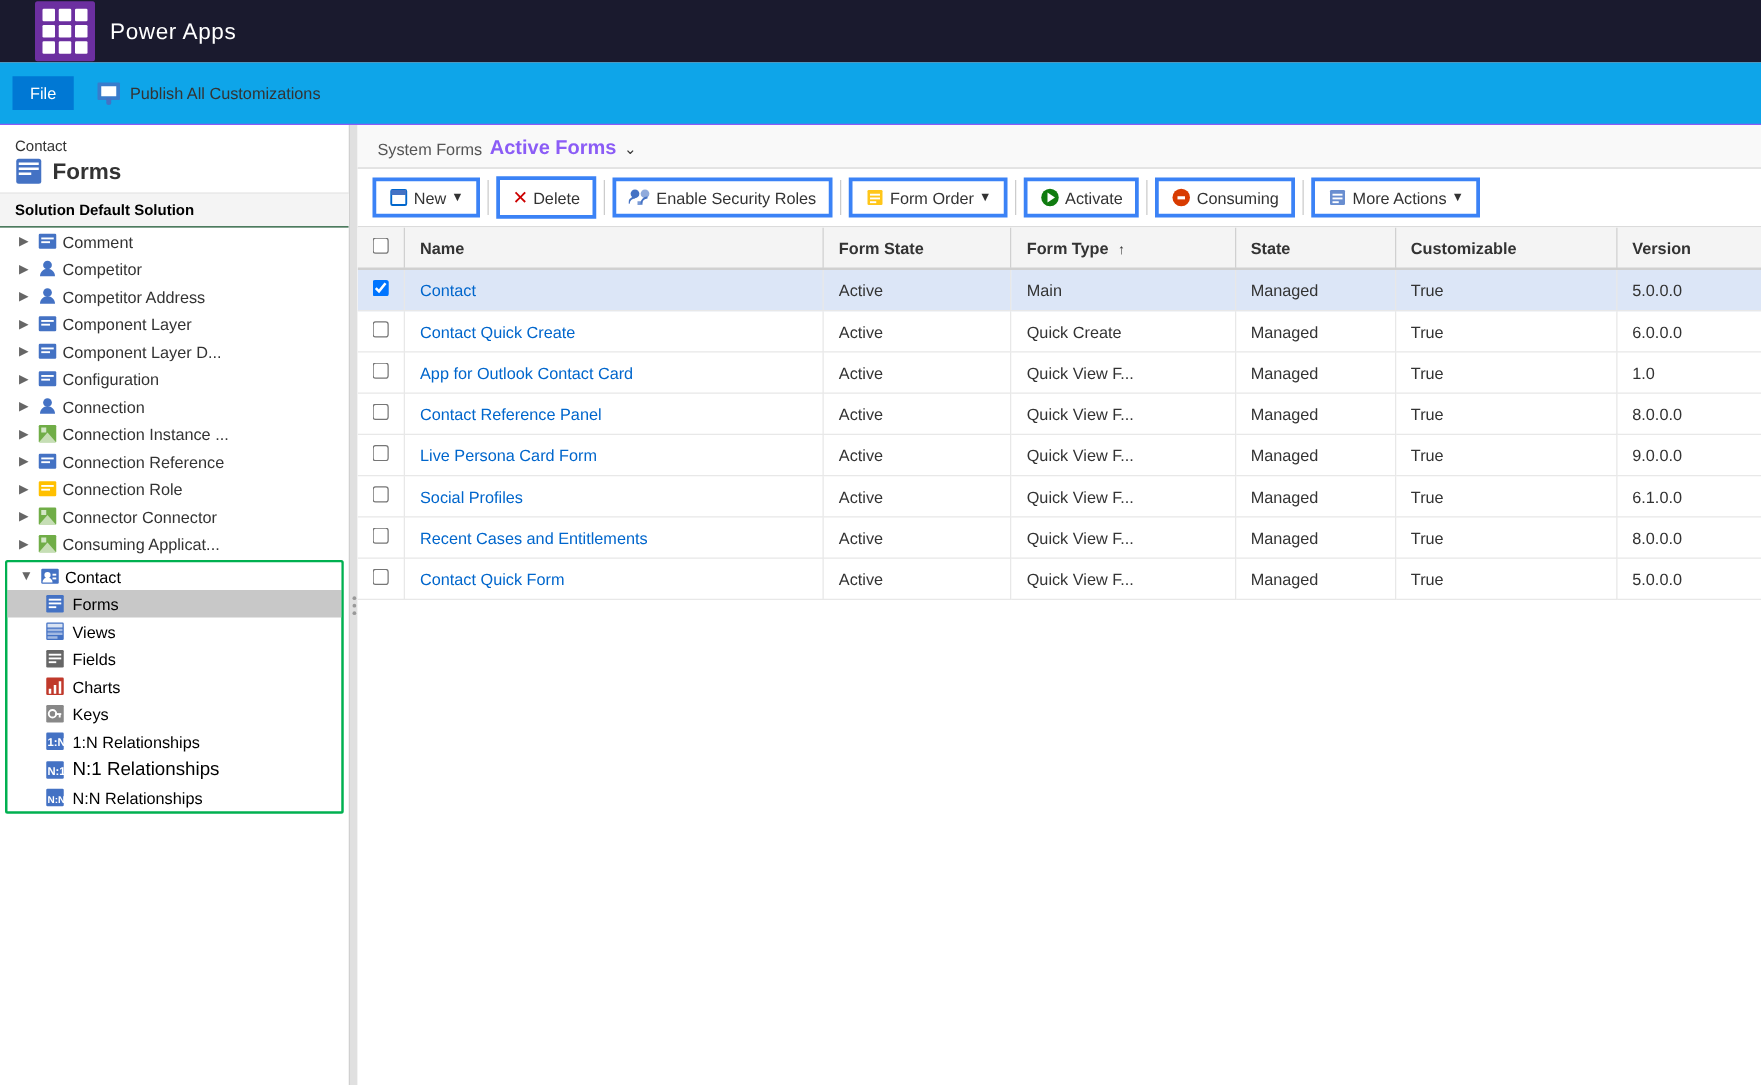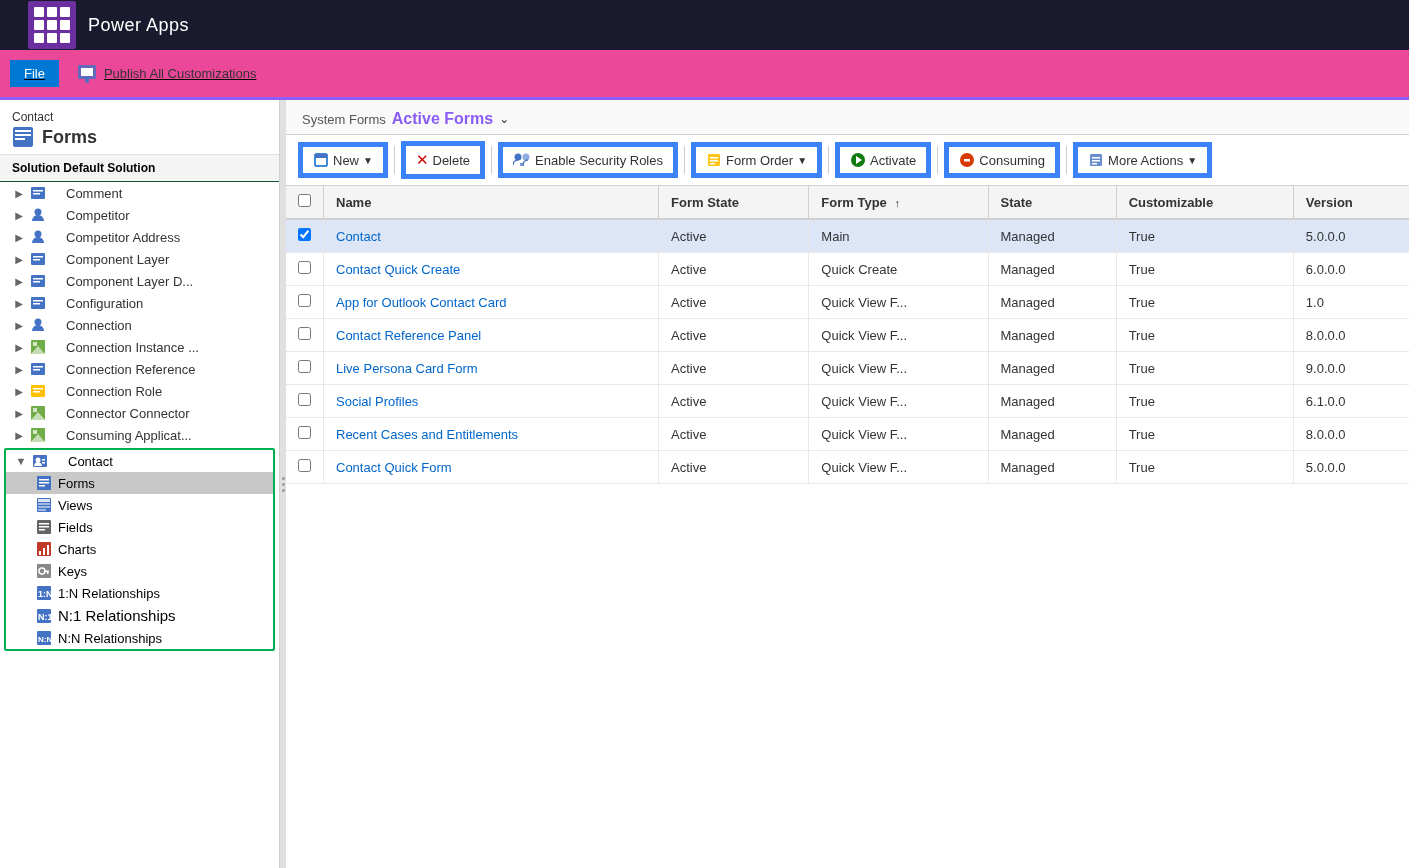--- a/index.html
+++ b/index.html
@@ -30,28 +30,27 @@
     }
     .top-bar-title {
       color: white;
       font-size: 18px;
       font-weight: 300;
       letter-spacing: 0.5px;
     }
 
     
     .ribbon {
-      background: #ec4899;
-      border-bottom: 3px solid #8b5cf6;
+      background: #0ea5e9;
+      border-bottom: 1px solid #8b5cf6;
       height: 50px;
       display: flex;
       align-items: center;
       padding: 0 10px;
       gap: 8px;
-      text-decoration: underline;
     }
     .ribbon-file-btn {
       background: #0078d4;
       color: white;
       border: none;
       padding: 6px 14px;
       font-size: 13px;
       cursor: pointer;
       font-weight: 500;
     }
@@ -131,21 +130,20 @@
       justify-content: center;
       font-size: 10px;
       color: #666;
       flex-shrink: 0;
     }
     .tree-label {
       flex: 1;
       white-space: nowrap;
       overflow: hidden;
       text-overflow: ellipsis;
-      margin-left: 16px;
     }
 
     .contact-section {
       border: 2px solid #00b050;
       margin: 2px 4px;
       border-radius: 2px;
     }
     .contact-parent {
       display: flex;
       align-items: center;
@@ -228,21 +226,21 @@
       padding: 6px 12px;
       border-bottom: 1px solid #d0d0d0;
       background: #fff;
       flex-wrap: nowrap;
     }
     .toolbar-btn {
       display: flex;
       align-items: center;
       gap: 4px;
       padding: 5px 10px;
-      border: 5px solid #3b82f6;
+      border: 3px solid #3b82f6;
       background: #fff;
       cursor: pointer;
       font-size: 13px;
       color: #333;
       white-space: nowrap;
     }
     .toolbar-separator {
       width: 1px;
       height: 28px;
       background: #ccc;

